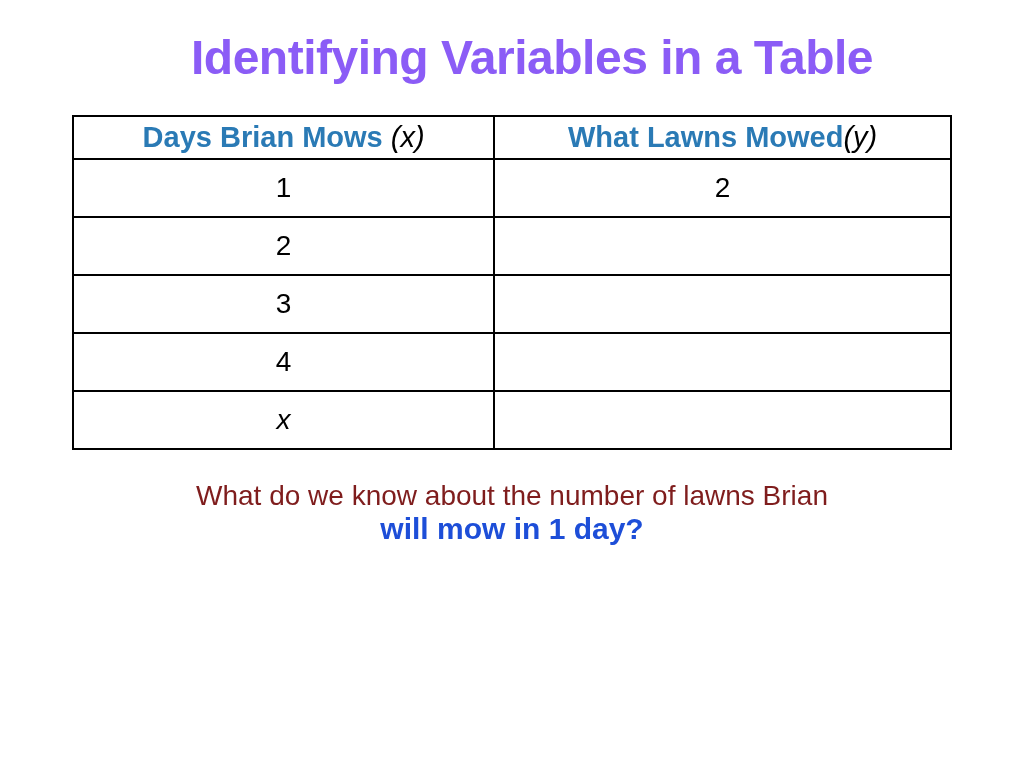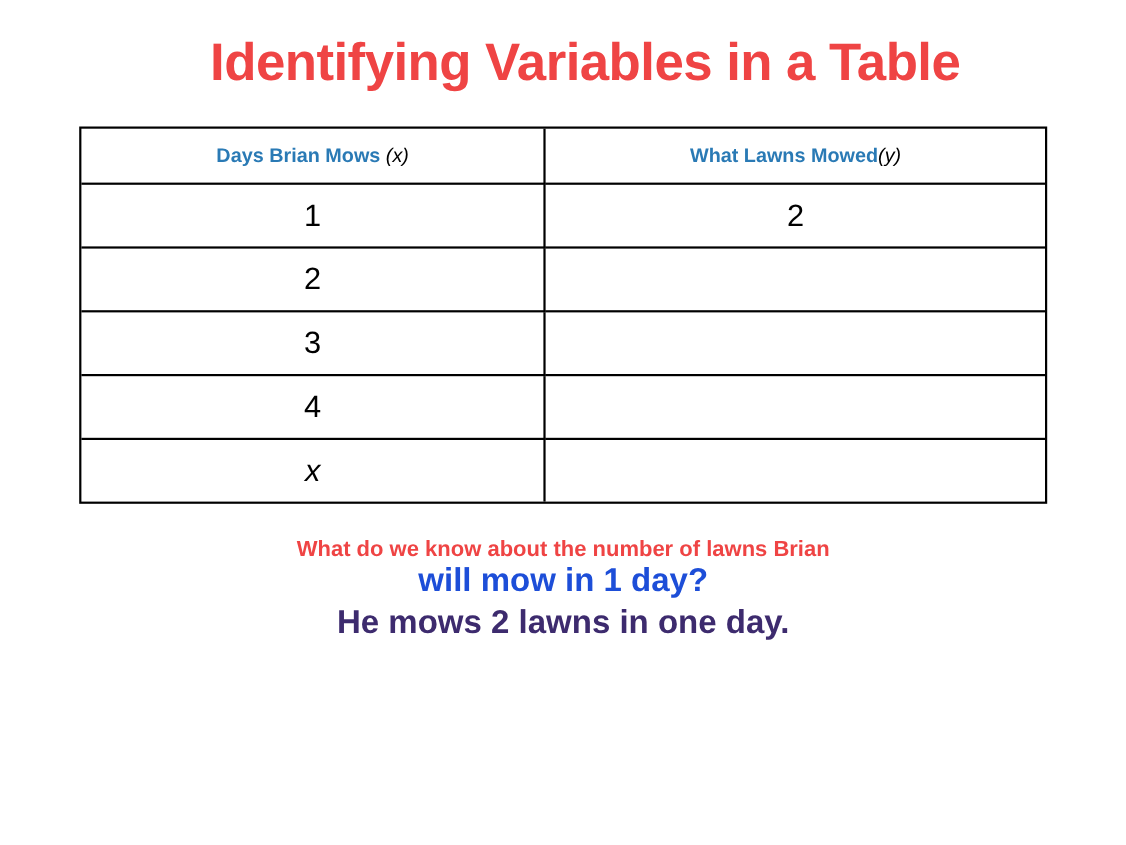--- a/index.html
+++ b/index.html
@@ -16,40 +16,40 @@
       display: flex;
       flex-direction: column;
       align-items: center;
       padding: 30px 60px 20px 60px;
       overflow: hidden;
     }
 
     .page-title {
       font-size: 48px;
       font-weight: 800;
-      color: #ef4444;
+      color: #8b5cf6;
       text-align: center;
       margin-bottom: 30px;
       letter-spacing: -0.5px;
       margin-left: 40px;
     }
 
     .table-container {
       width: 880px;
       border: 2.5px solid #000;
     }
 
     table {
       width: 100%;
       border-collapse: collapse;
     }
 
     thead tr th {
-      padding: 14px 20px;
-      font-size: 18px;
+      padding: 4px 20px;
+      font-size: 29px;
       font-weight: 700;
       text-align: center;
       border-bottom: 2.5px solid #000;
     }
 
     thead tr th:first-child {
       border-right: 2.5px solid #000;
       color: #2a7ab5;
     }
 
@@ -87,23 +87,23 @@
     tbody tr td.italic-cell {
       font-style: italic;
     }
 
     .question-block {
       margin-top: 30px;
       text-align: center;
     }
 
     .question-line1 {
-      font-size: 20px;
-      font-weight: 700;
-      color: #ef4444;
+      font-size: 28px;
+      font-weight: 400;
+      color: #7f1d1d;
     }
 
     .question-line2 {
       font-size: 30px;
       font-weight: 800;
       color: #1d4ed8;
     }
 
     .answer-line {
       font-size: 30px;
@@ -151,14 +151,13 @@
         <td class="italic-cell">x</td>
         <td></td>
       </tr>
     </tbody>
   </table>
 </div>
 
 <div class="question-block">
   <div class="question-line1">What do we know about the number of lawns Brian</div>
   <div class="question-line2">will mow in 1 day?</div>
-  <div class="answer-line">He mows 2 lawns in one day.</div>
 </div>
 
 </body></html>

